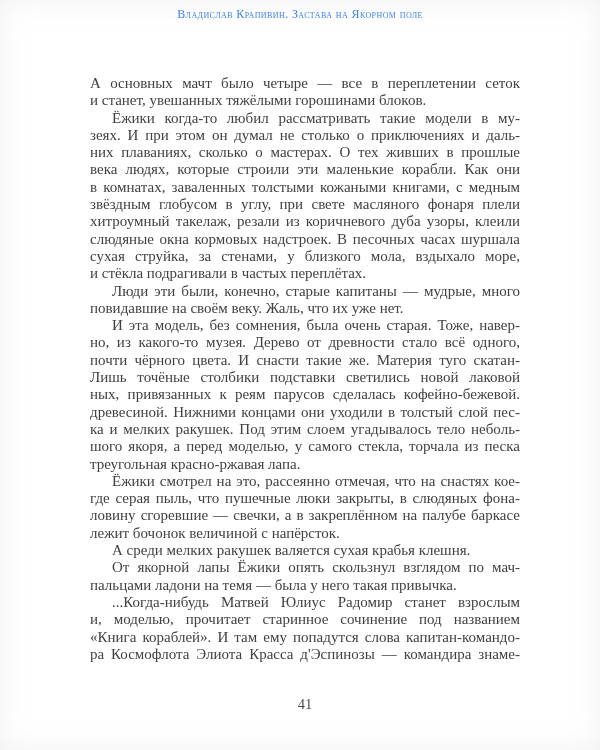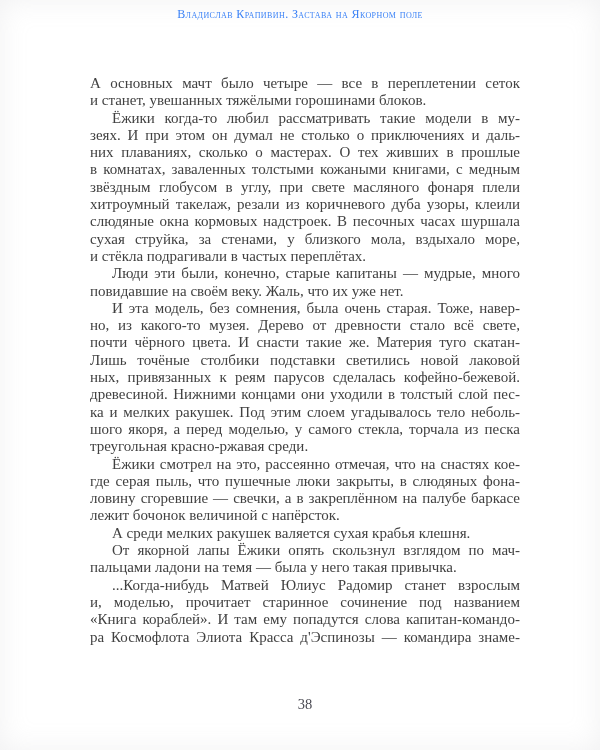--- a/index.html
+++ b/index.html
@@ -63,44 +63,45 @@
 
 <div class="page">
   <div class="running-head">Владислав Крапивин. Застава на Якорном поле</div>
 
   <div class="text-block" id="text-block">
       <div class="line">А основных мачт было четыре — все в переплетении сеток</div>
       <div class="line end">и станет, увешанных тяжёлыми горошинами блоков.</div>
       <div class="line indent">Ёжики когда-то любил рассматривать такие модели в му-</div>
       <div class="line">зеях. И при этом он думал не столько о приключениях и даль-</div>
       <div class="line">них плаваниях, сколько о мастерах. О тех живших в прошлые</div>
+      <div class="line">века людях, которые строили эти маленькие корабли. Как они</div>
       <div class="line">в комнатах, заваленных толстыми кожаными книгами, с медным</div>
       <div class="line">звёздным глобусом в углу, при свете масляного фонаря плели</div>
       <div class="line">хитроумный такелаж, резали из коричневого дуба узоры, клеили</div>
       <div class="line">слюдяные окна кормовых надстроек. В песочных часах шуршала</div>
       <div class="line">сухая струйка, за стенами, у близкого мола, вздыхало море,</div>
       <div class="line end">и стёкла подрагивали в частых переплётах.</div>
       <div class="line indent">Люди эти были, конечно, старые капитаны — мудрые, много</div>
       <div class="line end">повидавшие на своём веку. Жаль, что их уже нет.</div>
       <div class="line indent">И эта модель, без сомнения, была очень старая. Тоже, навер-</div>
-      <div class="line">но, из какого-то музея. Дерево от древности стало всё свете,</div>
+      <div class="line">но, из какого-то музея. Дерево от древности стало всё одного,</div>
       <div class="line">почти чёрного цвета. И снасти такие же. Материя туго скатан-</div>
       <div class="line">Лишь точёные столбики подставки светились новой лаковой</div>
       <div class="line">ных, привязанных к реям парусов сделалась кофейно-бежевой.</div>
       <div class="line">древесиной. Нижними концами они уходили в толстый слой пес-</div>
       <div class="line">ка и мелких ракушек. Под этим слоем угадывалось тело неболь-</div>
       <div class="line">шого якоря, а перед моделью, у самого стекла, торчала из песка</div>
-      <div class="line end">треугольная красно-ржавая среди.</div>
+      <div class="line end">треугольная красно-ржавая лапа.</div>
       <div class="line indent">Ёжики смотрел на это, рассеянно отмечая, что на снастях кое-</div>
       <div class="line">где серая пыль, что пушечные люки закрыты, в слюдяных фона-</div>
       <div class="line">ловину сгоревшие — свечки, а в закреплённом на палубе баркасе</div>
       <div class="line end">лежит бочонок величиной с напёрсток.</div>
       <div class="line indent end">А среди мелких ракушек валяется сухая крабья клешня.</div>
       <div class="line indent">От якорной лапы Ёжики опять скользнул взглядом по мач-</div>
       <div class="line end">пальцами ладони на темя — была у него такая привычка.</div>
       <div class="line indent">...Когда-нибудь Матвей Юлиус Радомир станет взрослым</div>
       <div class="line">и, моделью, прочитает старинное сочинение под названием</div>
       <div class="line">«Книга кораблей». И там ему попадутся слова капитан-командо-</div>
       <div class="line">ра Космофлота Элиота Красса д'Эспинозы — командира знаме-</div>
     </div>
 
-  <div class="folio">38</div>
+  <div class="folio">41</div>
 </div>
 
 </body></html>

